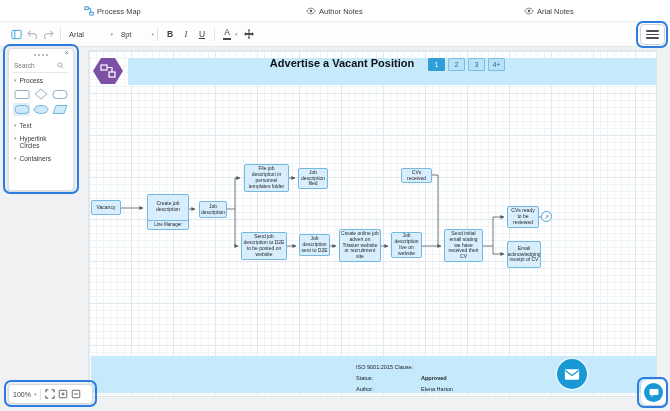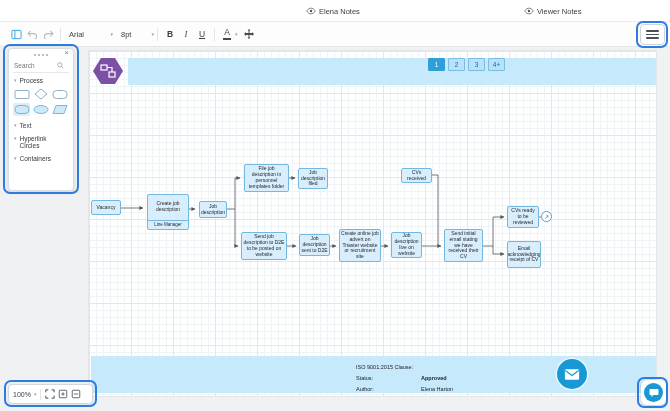--- a/index.html
+++ b/index.html
@@ -104,33 +104,41 @@
   .brand-circle{width:19px;height:19px;border-radius:50%;background:#1899d6;display:flex;
                 align-items:center;justify-content:center}
 
   
   .ann{position:absolute;border:2px solid #2e7ce0;border-radius:7px;z-index:40;pointer-events:none}
 </style>
 </head>
 <body>
 
 <header class="topbar">
+  <div class="tb-item" style="left:84px">
+    <svg width="10" height="10" viewBox="0 0 12 12">
+        <rect x="1" y="1" width="4" height="3.4" fill="none" stroke="#1b86c8"></rect>
+        <rect x="7" y="7.5" width="4" height="3.4" fill="none" stroke="#1b86c8"></rect>
+        <path d="M5 2.7h3v4.8" fill="none" stroke="#1b86c8"></path>
+      </svg>
+    <span>Process Map</span>
+  </div>
   <div class="tb-item" style="left:306px">
     <svg width="10" height="8" viewBox="0 0 14 10">
         <path d="M1 5c2-3 4-4 6-4s4 1 6 4c-2 3-4 4-6 4S3 8 1 5z" fill="none" stroke="#55595e"></path>
         <circle cx="7" cy="5" r="1.7" fill="#55595e"></circle>
       </svg>
-    <span>Elena Notes</span>
+    <span>Author Notes</span>
   </div>
   <div class="tb-item" style="left:524px">
     <svg width="10" height="8" viewBox="0 0 14 10">
         <path d="M1 5c2-3 4-4 6-4s4 1 6 4c-2 3-4 4-6 4S3 8 1 5z" fill="none" stroke="#55595e"></path>
         <circle cx="7" cy="5" r="1.7" fill="#55595e"></circle>
       </svg>
-    <span>Viewer Notes</span>
+    <span>Arial Notes</span>
   </div>
 </header>
 
 <div class="toolbar">
   <span class="tbtn">
     <svg width="11" height="11" viewBox="0 0 12 12">
         <rect x="1" y="1.5" width="10" height="9" rx="1" fill="none" stroke="#2f9fda"></rect>
         <line x1="4.2" y1="1.5" x2="4.2" y2="10.5" stroke="#2f9fda"></line>
       </svg>
   </span>
@@ -184,20 +192,21 @@
   <div class="page">
 
     <svg class="hexlogo" width="32" height="30" viewBox="0 0 32 30">
       <polygon points="9,2 23,2 31,15 23,28 9,28 1,15" fill="#7b50a5"></polygon>
       <rect x="9" y="9" width="6" height="5" fill="none" stroke="#fff" stroke-width="1.2"></rect>
       <rect x="17" y="16" width="6" height="5" fill="none" stroke="#fff" stroke-width="1.2"></rect>
       <path d="M15 11.5h5v4.5" fill="none" stroke="#fff" stroke-width="1.2"></path>
     </svg>
 
     <div class="band"></div>
+    <div class="page-title">Advertise a Vacant Position</div>
     <div class="pagebtns">
       <span class="pbtn active">1</span>
       <span class="pbtn">2</span>
       <span class="pbtn">3</span>
       <span class="pbtn">4+</span>
     </div>
 
     <svg class="conn" width="569" height="347" viewBox="0 0 569 347">
       <defs>
         <marker id="arw" markerWidth="6" markerHeight="6" refX="4.5" refY="2.5" orient="auto">

